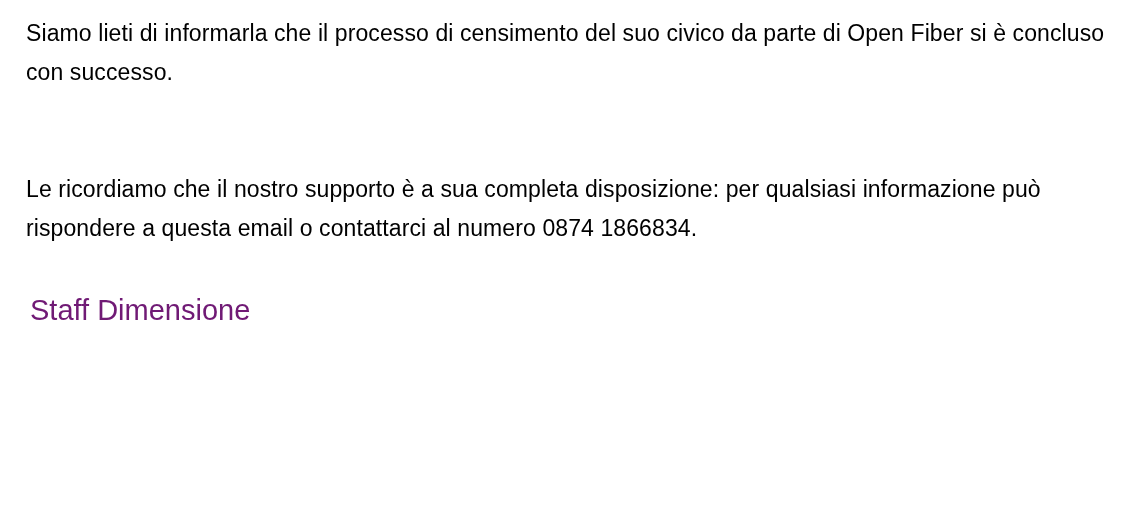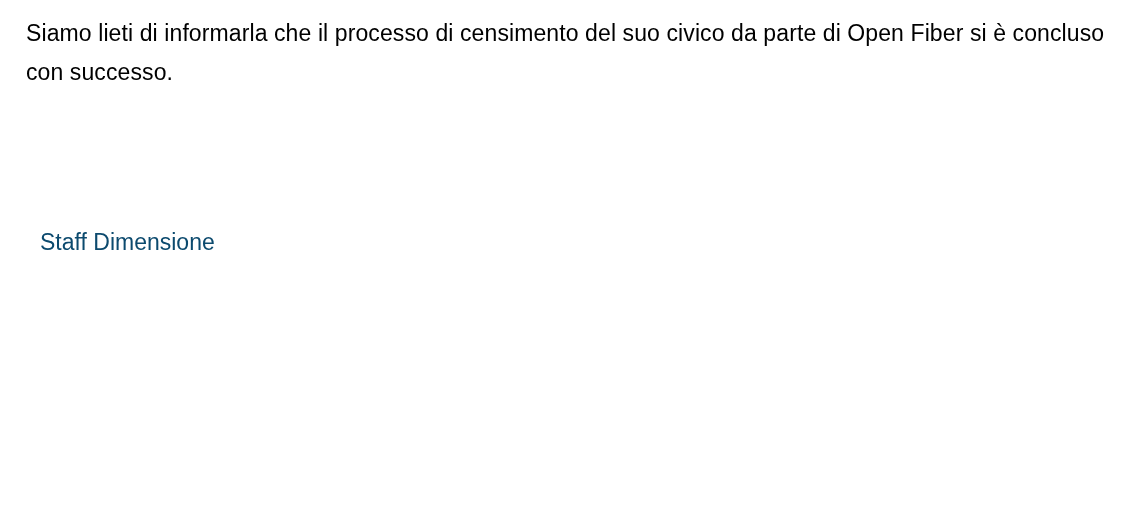--- a/index.html
+++ b/index.html
@@ -27,36 +27,37 @@
     letter-spacing: 0.1px;
     color: #000000;
     margin: 0;
     white-space: pre-wrap;
     word-break: normal;
   }
   .spacer-lg {
     height: 39px;
   }
   .signature {
-    font-size: 23px;
+    font-size: 29px;
     line-height: 39px;
-    color: #0c4a6e;
-    margin: 14px;
+    color: #701a75;
+    margin: 4px;
   }
 </style>
 </head>
 <body>
 
 <div class="page">
 
   <p class="para">Siamo lieti di informarla che il processo di censimento del suo civico da parte di Open Fiber si è concluso con successo.</p>
 
   <div class="spacer-lg"></div>
 
 
   <div class="spacer-lg"></div>
 
+  <p class="para">Le ricordiamo che il nostro supporto è a sua completa disposizione: per qualsiasi informazione può rispondere a questa email o contattarci al numero 0874 1866834.</p>
 
   <div class="spacer-lg"></div>
 
   <p class="signature">Staff Dimensione</p>
 
 </div>
 
 </body></html>

